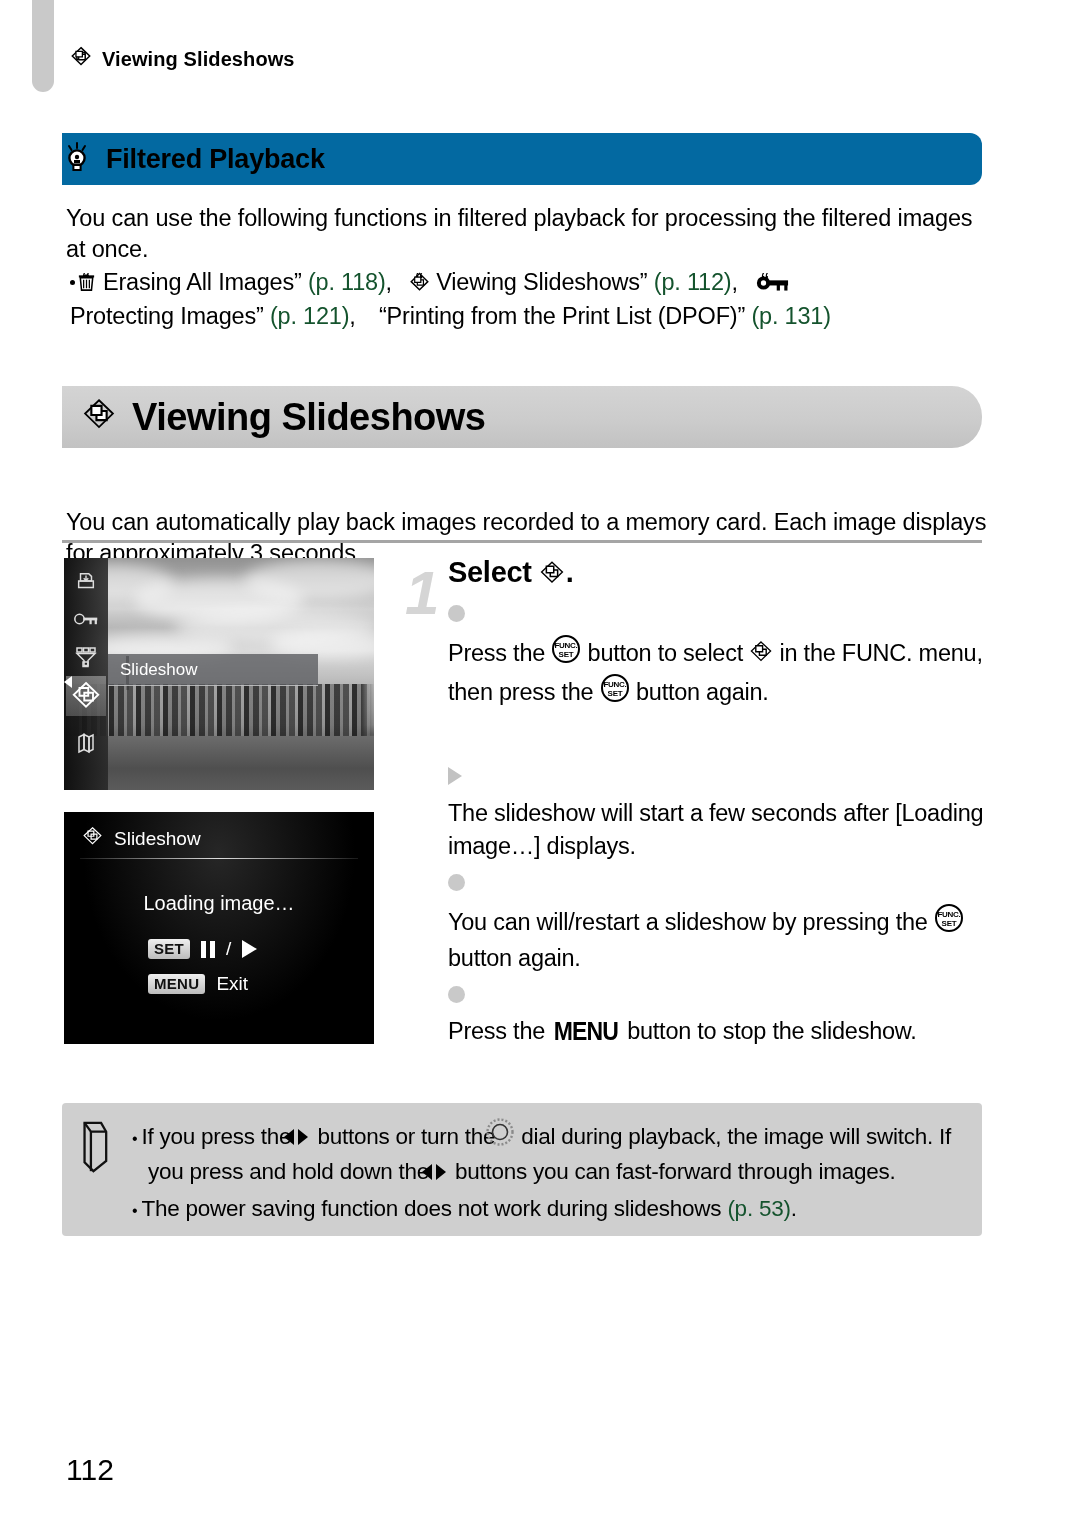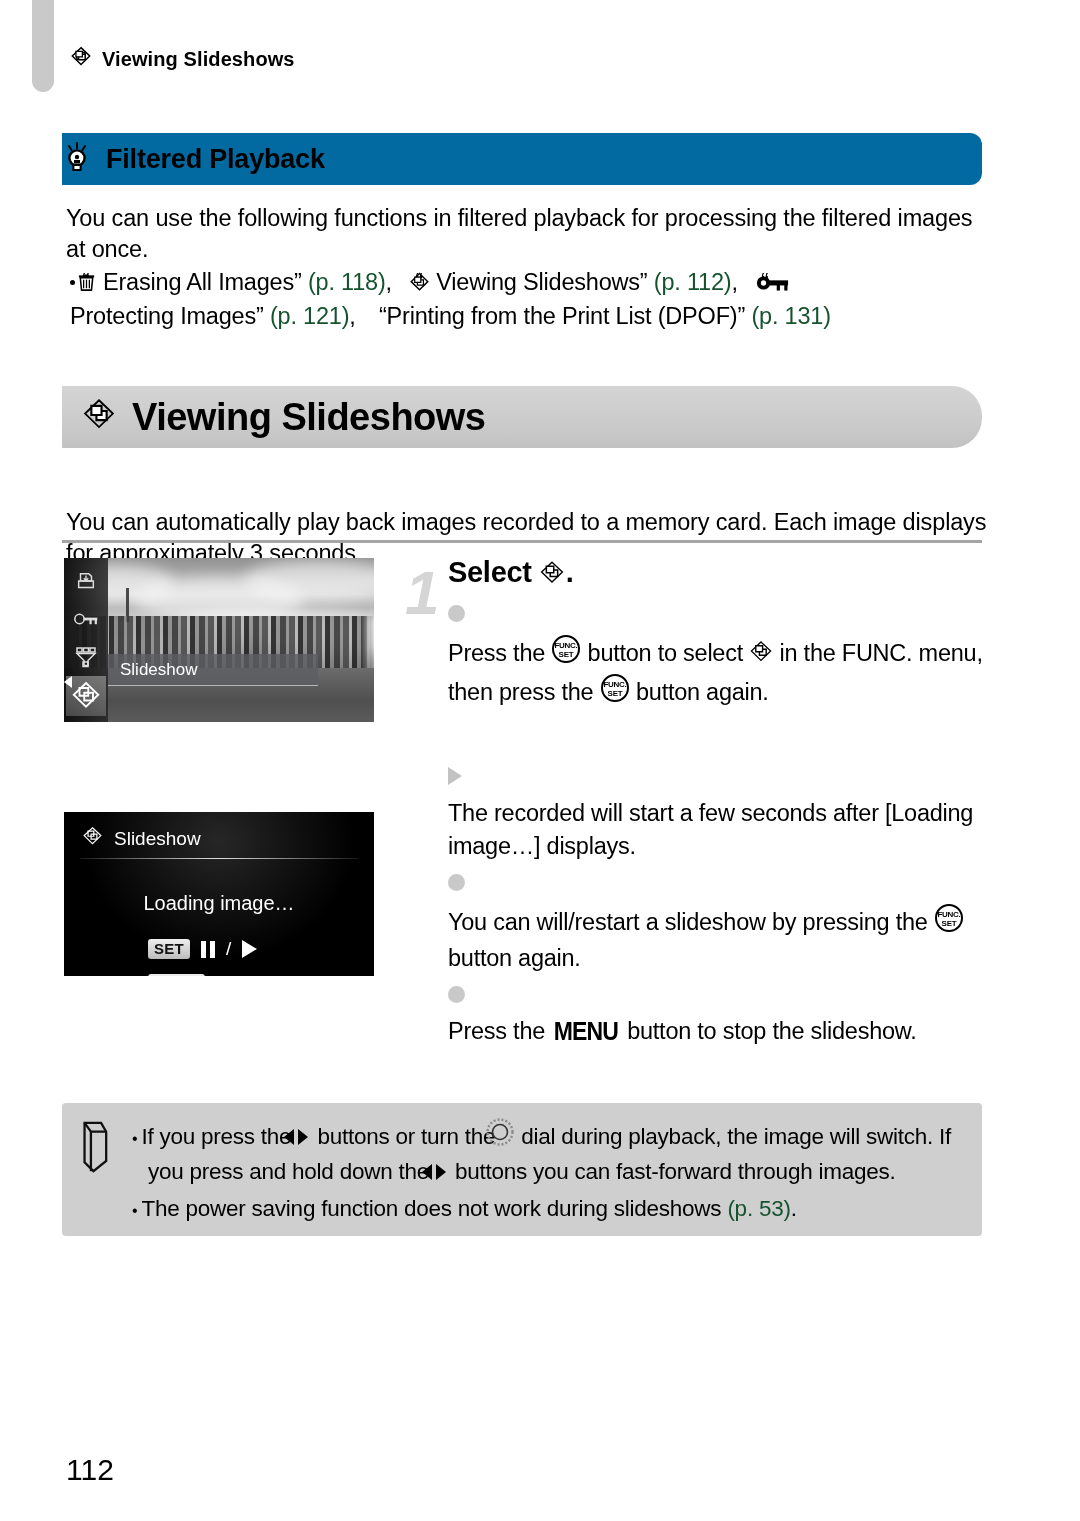--- a/index.html
+++ b/index.html
@@ -82,21 +82,21 @@
   .para-intro { left: 66px; top: 464px; width: 925px; margin-top: 43px; }
 
   .rule {
     position: absolute; left: 62px; top: 540px;
     width: 920px; height: 3px; background: #a5a5a5;
   }
 
   
   .shot {
     position: absolute; left: 64px;
-    width: 310px; height: 164px;
+    width: 310px; height: 232px;
     background: #000;
     overflow: hidden;
   }
   .shot1 { top: 558px; }
   .shot2 { top: 812px; }
 
   
   .photo {
     position: absolute; inset: 0;
     background:
@@ -483,21 +483,21 @@
               <path d="M10.4 9.3 h6.8 v6 h-6.8 z" fill="#fff" stroke="#000" stroke-width="1.4"></path>
               <path d="M6.8 5.8 h6.8 v6 h-6.8 z" fill="#fff" stroke="#000" stroke-width="1.4"></path>
             </svg></span><span> in the FUNC. menu, then press the </span><span class="ic"><svg width="30" height="30" viewBox="0 0 30 30">
               <circle cx="15" cy="15" r="13" fill="#fff" stroke="#000" stroke-width="2"></circle>
               <text x="15" y="13.6" text-anchor="middle" font-family="Liberation Sans, sans-serif" font-size="8" font-weight="bold">FUNC.</text>
               <text x="15" y="23" text-anchor="middle" font-family="Liberation Sans, sans-serif" font-size="8" font-weight="bold">SET</text>
             </svg></span><span> button again.</span></span>
       </div>
       <div class="instr-item" style="margin-top: 46px;">
         <span class="tri-bullet"></span>
-        <span class="instr-text"><span>The recorded will start a few seconds after [Loading image…] displays.</span></span>
+        <span class="instr-text"><span>The slideshow will start a few seconds after [Loading image…] displays.</span></span>
       </div>
       <div class="instr-item">
         <span class="dot-bullet"></span>
         <span class="instr-text"><span>You can will/restart a slideshow by pressing the </span><span class="ic"><svg width="30" height="30" viewBox="0 0 30 30">
               <circle cx="15" cy="15" r="13" fill="#fff" stroke="#000" stroke-width="2"></circle>
               <text x="15" y="13.6" text-anchor="middle" font-family="Liberation Sans, sans-serif" font-size="8" font-weight="bold">FUNC.</text>
               <text x="15" y="23" text-anchor="middle" font-family="Liberation Sans, sans-serif" font-size="8" font-weight="bold">SET</text>
             </svg></span><span> button again.</span></span>
       </div>
       <div class="instr-item">

